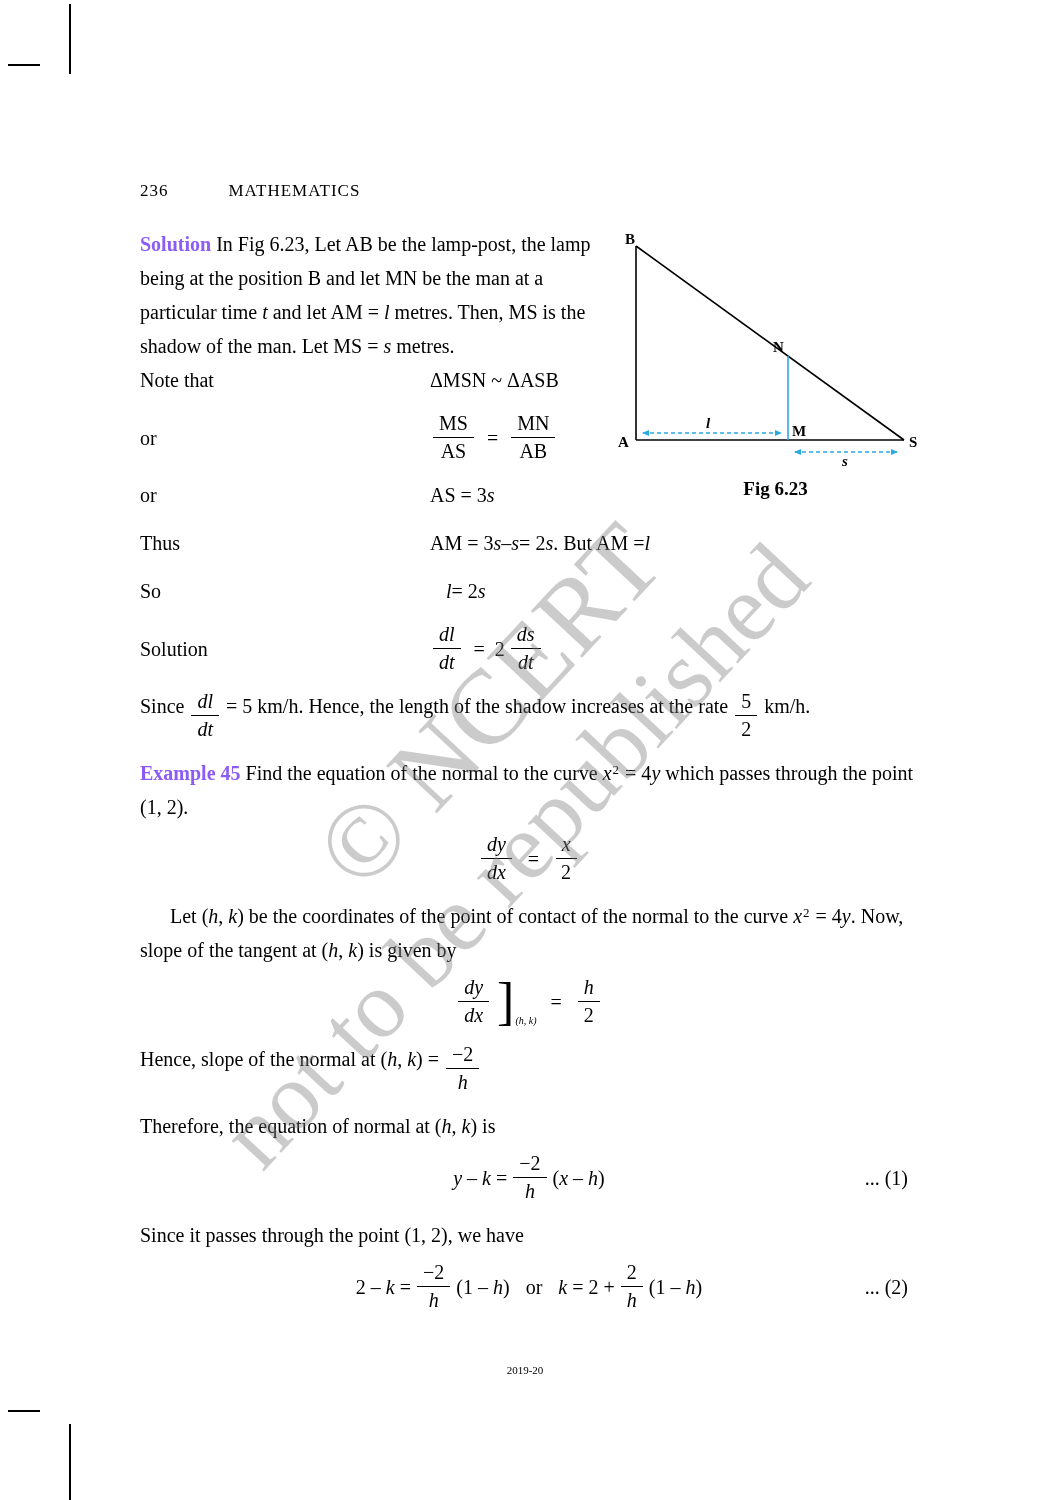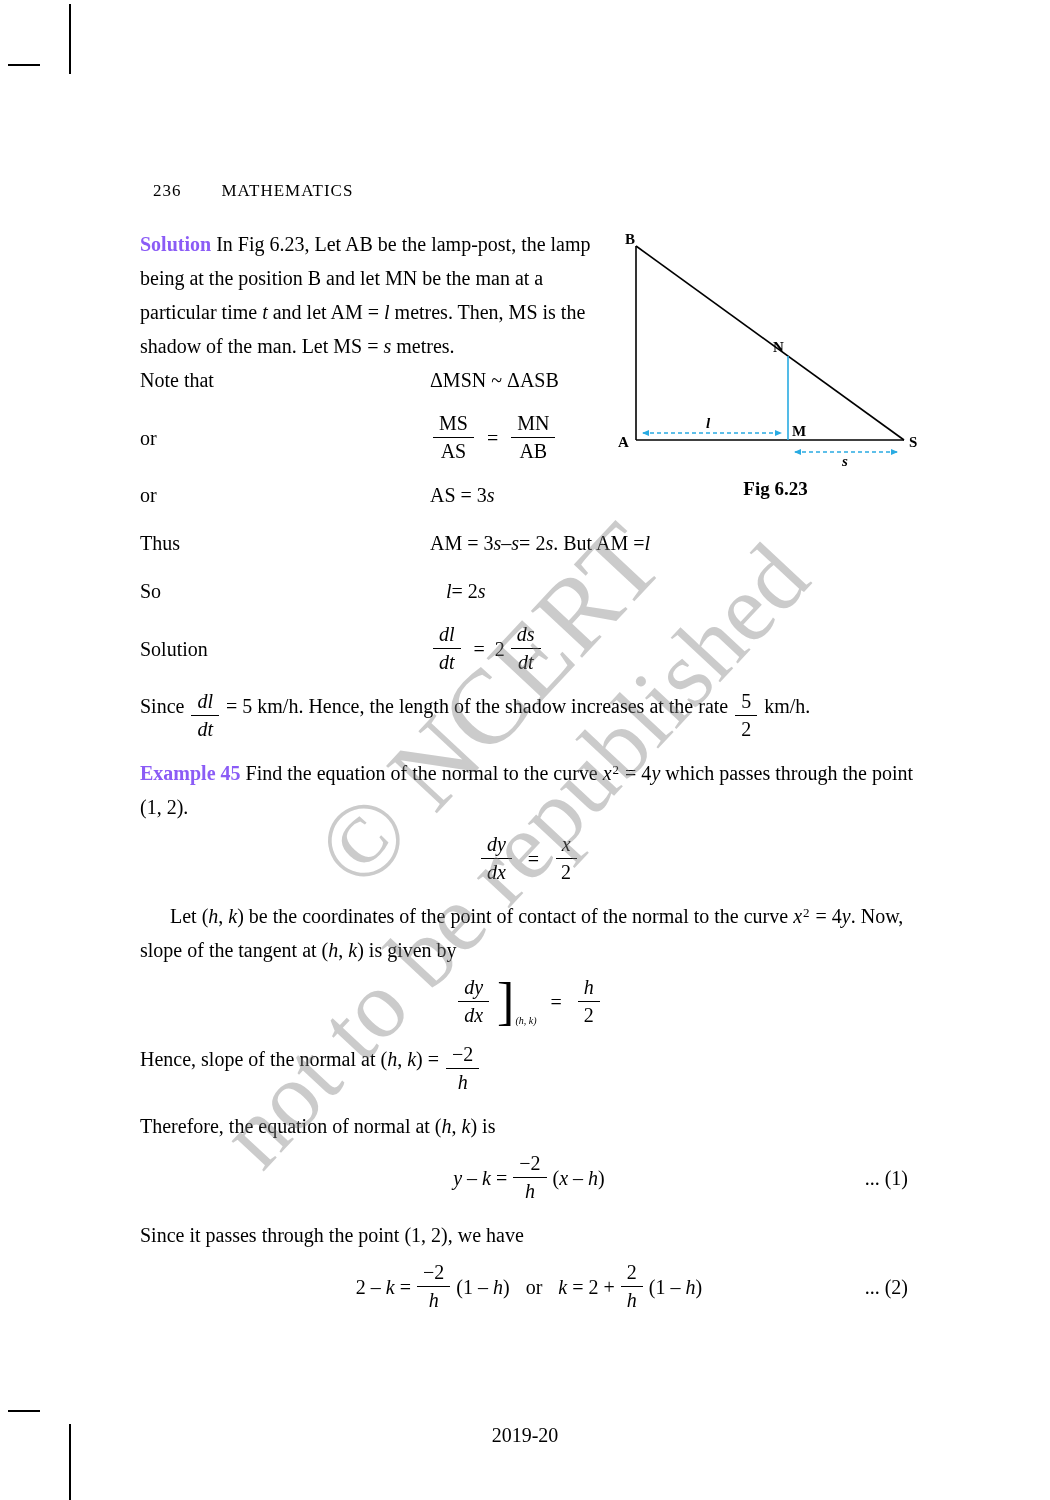--- a/index.html
+++ b/index.html
@@ -14,21 +14,21 @@
   .cm-bl-h{left:8px;top:1410px;width:32px;height:2px;}
 
   
   .watermark{position:absolute;font-family:"Liberation Serif",serif;color:rgba(125,125,125,0.40);
              white-space:nowrap;transform:rotate(-47deg);z-index:5;pointer-events:none;}
   .wm1{font-size:106px;left:265px;top:645px;}
   .wm2{font-size:96px;left:110px;top:800px;}
 
   
   .content{position:absolute;left:140px;top:182px;width:778px;font-size:20px;line-height:1.7;z-index:1;}
-  .pagehead{display:flex;gap:40px;font-size:17px;letter-spacing:1px;line-height:1;margin-bottom:28px;margin-left:13px;}
+  .pagehead{display:flex;gap:60px;font-size:17px;letter-spacing:1px;line-height:1;margin-bottom:28px;}
   p.para{margin:0;}
   .p1{width:474px;margin-bottom:20px;}
   .indented{text-indent:30px;}
   .mb4{margin-bottom:4px;} .mb6{margin-bottom:6px;} .mb8{margin-bottom:8px;} .mb20{margin-bottom:20px;}
 
   .run-i{font-style:italic;}
   .run-blue{color:#8b5cf6;font-weight:bold;}
   .run-sup{font-size:13px;vertical-align:6px;margin:0 1px;}
   .fi{font-style:italic;}
 
@@ -61,21 +61,21 @@
   .rbracket{font-size:52px;line-height:0.92;font-weight:400;}
   .bsub{font-size:10px;font-style:italic;margin:0 4px -4px 1px;}
 
   
   .figurebox{position:absolute;left:616px;top:232px;width:345px;z-index:1;}
   .figcaption{text-align:center;font-weight:bold;font-size:19px;margin-top:2px;padding-right:26px;}
   .svglbl{font-family:"Liberation Serif",serif;font-weight:bold;font-size:15px;fill:#000;}
   .svgvar{font-family:"Liberation Serif",serif;font-weight:bold;font-style:italic;font-size:15px;fill:#000;}
 
   
-  .pagefoot{position:absolute;left:0;top:1424px;width:100%;text-align:center;font-size:20px;z-index:1;}
+  .pagefoot{position:absolute;left:0;top:1364px;width:100%;text-align:center;font-size:11px;z-index:1;}
 </style>
 </head>
 <body>
 
 <div class="page">
 
   <div class="cropmark cm-tl-v"></div>
   <div class="cropmark cm-tl-h"></div>
   <div class="cropmark cm-bl-v"></div>
   <div class="cropmark cm-bl-h"></div>

